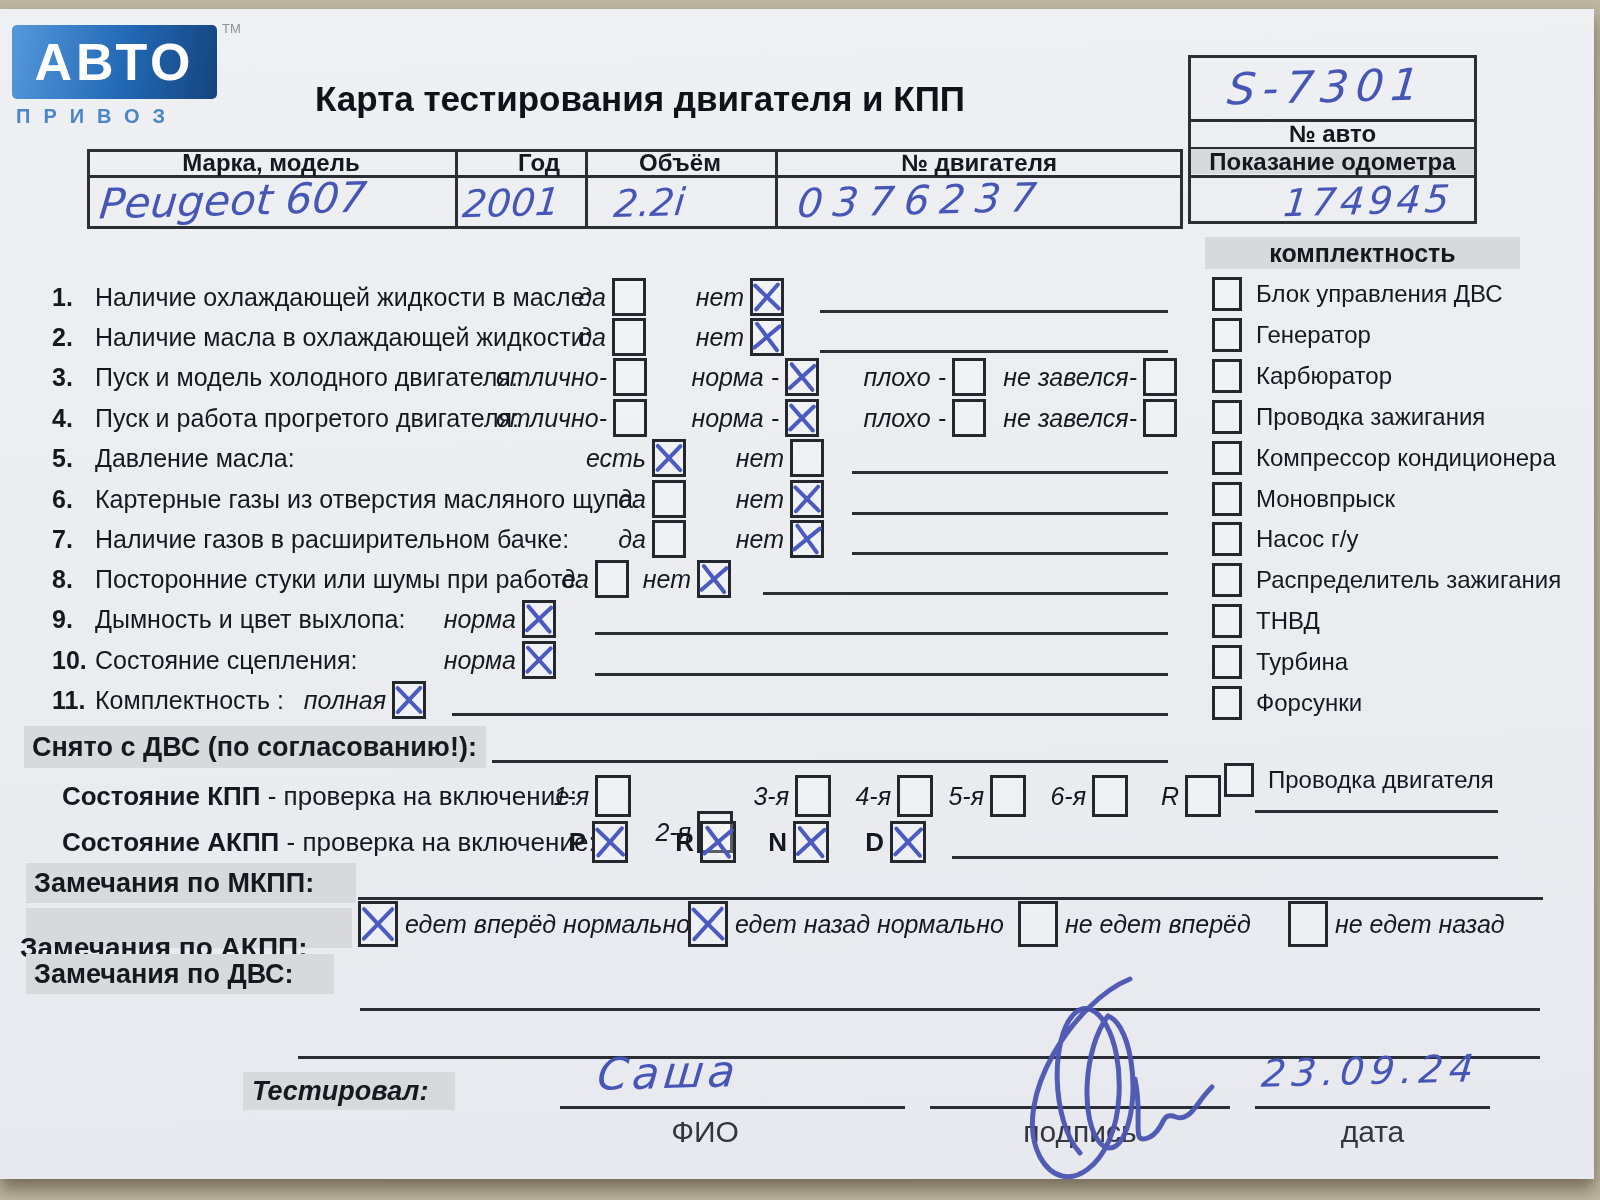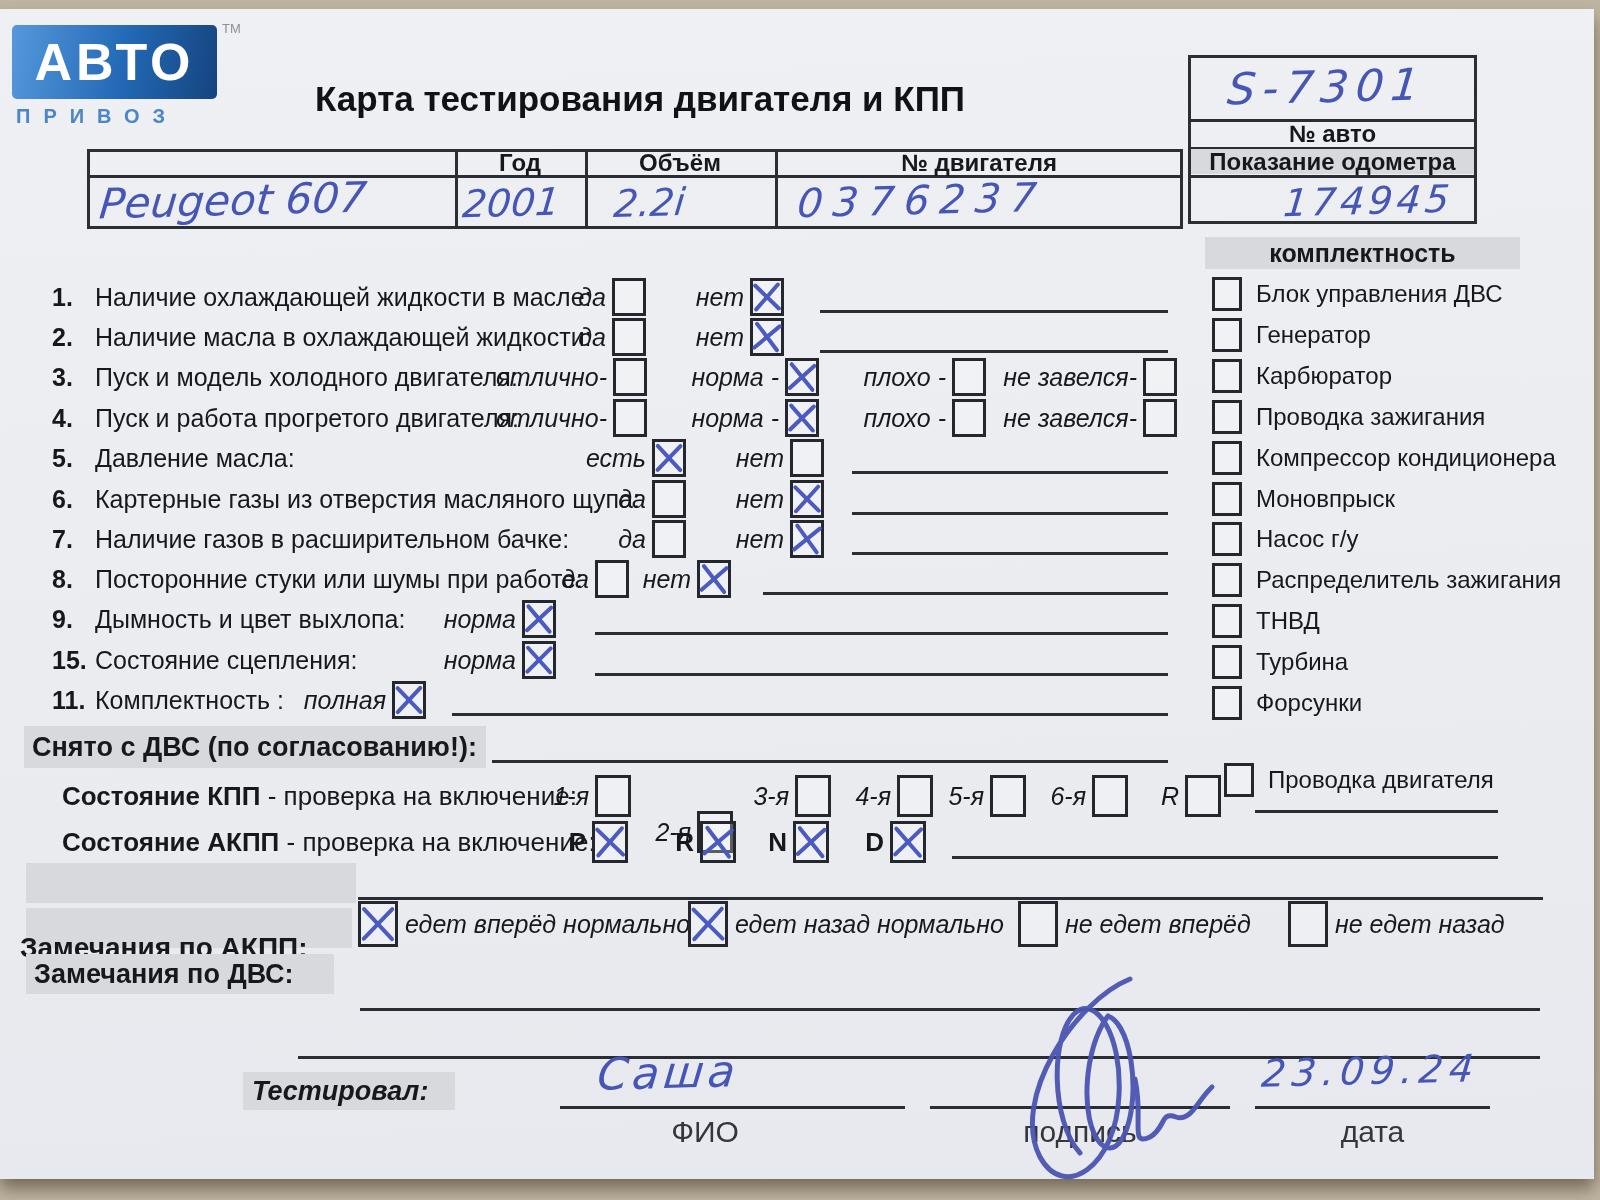--- a/index.html
+++ b/index.html
@@ -46,21 +46,22 @@
   <div class="abs" id="logo-tm">TM</div>
   <div class="abs" id="logo-sub">ПРИВОЗ</div>
 
   <div class="abs bold" style="left:180px;top:70px;width:920px;text-align:center;font-size:35px;color:#101217;">Карта тестирования двигателя  и КПП</div>
 
   <div class="abs tbl-border" style="left:87px;top:140px;width:1096px;height:80px;"></div>
   <div class="abs line" style="left:87px;top:166px;width:1096px;"></div>
   <div class="abs" style="left:455px;top:140px;width:0;height:80px;border-left:3px solid #2b2e33;"></div>
   <div class="abs" style="left:585px;top:140px;width:0;height:80px;border-left:3px solid #2b2e33;"></div>
   <div class="abs" style="left:775px;top:140px;width:0;height:80px;border-left:3px solid #2b2e33;"></div>
-  <div class="abs lbl bold" style="left:455px;top:141px;width:130px;text-align:center;line-height:26px;font-size:24px;">Год</div>
+  <div class="abs lbl bold" style="left:87px;top:141px;width:368px;text-align:center;line-height:26px;font-size:24px;">Марка, модель</div>
+  <div class="abs lbl bold" style="left:455px;top:141px;width:130px;text-align:center;line-height:26px;font-size:24px;padding-left:19px;">Год</div>
   <div class="abs lbl bold" style="left:585px;top:141px;width:190px;text-align:center;line-height:26px;font-size:24px;">Объём</div>
   <div class="abs lbl bold" style="left:775px;top:141px;width:408px;text-align:center;line-height:26px;font-size:24px;">№ двигателя</div>
   <div class="abs hw" style="left:100px;top:167px;font-size:42px;">Peugeot 607</div>
   <div class="abs hw" style="left:463px;top:172px;font-size:38px;">2001</div>
   <div class="abs hw" style="left:614px;top:172px;font-size:38px;">2.2i</div>
   <div class="abs hw" style="left:798px;top:168px;font-size:40px;letter-spacing:10px;">0376237</div>
 
   <div class="abs tbl-border" style="left:1188px;top:46px;width:289px;height:169px;"></div>
   <div class="abs line" style="left:1188px;top:110px;width:289px;"></div>
   <div class="abs line" style="left:1188px;top:138px;width:289px;"></div>
@@ -77,20 +78,21 @@
   <div class="abs strip" style="left:24px;top:717px;width:462px;height:42px;"></div>
   <div class="abs lbl bold" style="left:32px;top:717px;line-height:42px;font-size:27px;">Снято с ДВС (по согласованию!):</div>
   <div class="abs line" style="left:492px;top:751px;width:676px;"></div>
 
   <div class="abs lbl" style="left:62px;top:772px;font-size:26px;"><span class="bold">Состояние КПП</span><span> - проверка на включение:</span></div>
   <div class="abs line" style="left:1255px;top:801px;width:243px;"></div>
   <div class="abs lbl" style="left:62px;top:818px;font-size:26px;"><span class="bold">Состояние АКПП</span><span> - проверка на включение:</span></div>
   <div class="abs line" style="left:952px;top:847px;width:546px;"></div>
 
   <div class="abs strip" style="left:26px;top:854px;width:330px;height:40px;"></div>
+  <div class="abs lbl bold" style="left:34px;top:854px;line-height:40px;font-size:27px;">Замечания по МКПП:</div>
   <div class="abs line" style="left:358px;top:888px;width:1185px;"></div>
 
   <div class="abs strip" style="left:26px;top:899px;width:326px;height:40px;"></div>
   <div class="abs lbl bold" style="left:20px;top:899px;line-height:40px;font-size:28px;margin-top:20px;">Замечания по АКПП:</div>
 
   <div class="abs strip" style="left:26px;top:945px;width:308px;height:40px;"></div>
   <div class="abs lbl bold" style="left:34px;top:945px;line-height:40px;font-size:27px;">Замечания по ДВС:</div>
   <div class="abs line" style="left:360px;top:999px;width:1180px;"></div>
   <div class="abs line" style="left:298px;top:1047px;width:1242px;"></div>
 
@@ -222,21 +224,21 @@
     <div class="abs" style="left: 40px; top: 590px; width: 1140px; height: 40px;">
       <div class="abs lbl bold" style="left: 12px; top: 0px; line-height: 40px;">9.</div>
       <div class="abs lbl" style="left: 55px; top: 0px; line-height: 40px;">Дымность и цвет выхлопа:</div>
       <div class="cbx" style="left: 482px; top: 1px; width: 34px; height: 38px;">
         <div class="mark" style="transform: rotate(1deg);"></div>
         <span class="opt-lab">норма</span>
       </div>
       <div class="abs line" style="left: 555px; top: 33px; width: 573px;"></div>
     </div>
     <div class="abs" style="left: 40px; top: 631px; width: 1140px; height: 40px;">
-      <div class="abs lbl bold" style="left: 12px; top: 0px; line-height: 40px;">15.</div>
+      <div class="abs lbl bold" style="left: 12px; top: 0px; line-height: 40px;">10.</div>
       <div class="abs lbl" style="left: 55px; top: 0px; line-height: 40px;">Состояние сцепления:</div>
       <div class="cbx" style="left: 482px; top: 1px; width: 34px; height: 38px;">
         <div class="mark" style="transform: rotate(-1deg);"></div>
         <span class="opt-lab">норма</span>
       </div>
       <div class="abs line" style="left: 555px; top: 33px; width: 573px;"></div>
     </div>
     <div class="abs" style="left: 40px; top: 671px; width: 1140px; height: 40px;">
       <div class="abs lbl bold" style="left: 12px; top: 0px; line-height: 40px;">11.</div>
       <div class="abs lbl" style="left: 55px; top: 0px; line-height: 40px;">Комплектность :</div>

